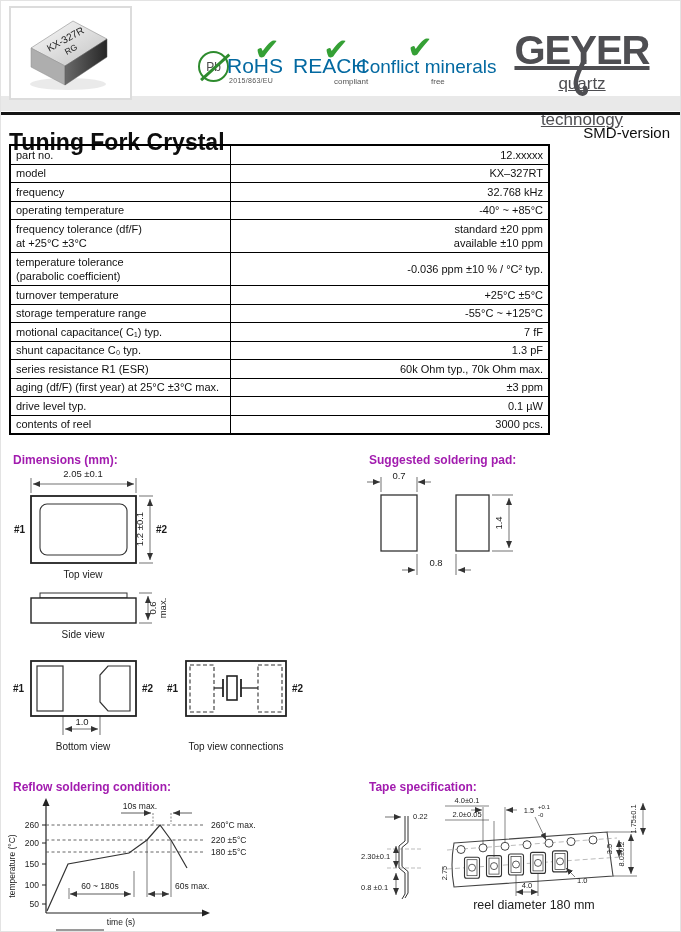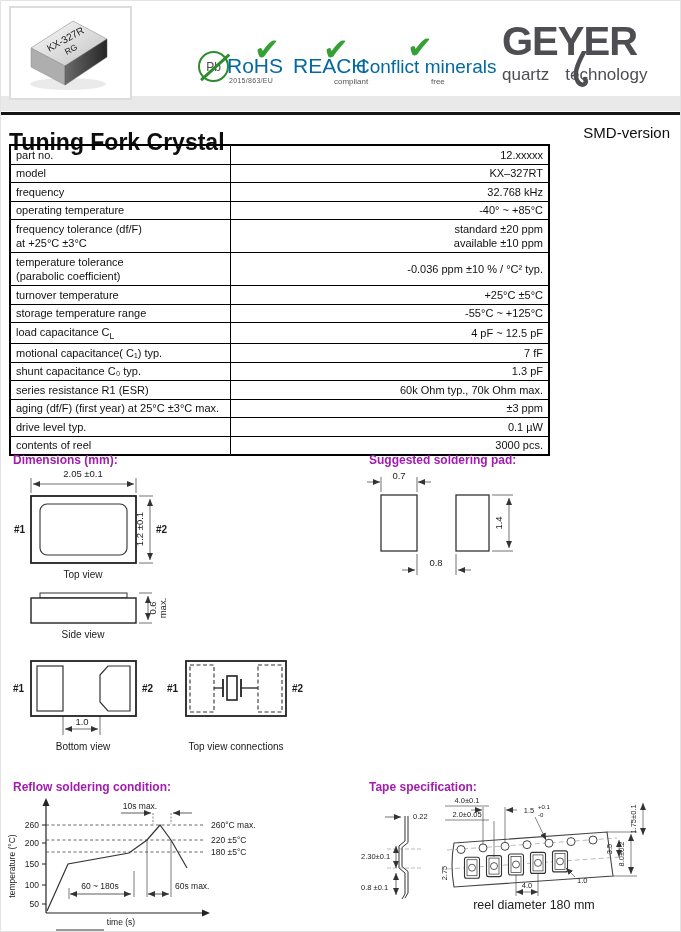--- a/index.html
+++ b/index.html
@@ -23,23 +23,23 @@
   .reach{left:292px;top:53px;font-size:21px;}
   .reach-sub{left:305px;top:76px;font-size:8px;color:#555;padding-left:28px;}
   .conflict{left:355px;top:55px;font-size:19px;}
   .conflict-sub{left:430px;top:76px;font-size:8px;color:#555;}
   .check{font-size:31px;color:#35a035;line-height:1;font-weight:bold;
          text-shadow:0 0 2px #fff,0 0 2px #fff;}
   .check-rohs{left:253px;top:33px;}
   .check-reach{left:322px;top:33px;}
   .check-conflict{left:406px;top:31px;}
 
-  .logo{right:18px;top:20px;width:160px;text-align:left;color:#4e4e52;}
+  .logo{right:18px;top:29px;width:160px;text-align:center;color:#4e4e52;text-decoration:underline;}
   .logo-brand{font-size:40px;font-weight:bold;letter-spacing:-1px;line-height:1;}
-  .logo-tagline{font-size:17px;margin-top:4px;display:flex;gap:16px;}
+  .logo-tagline{font-size:17px;margin-top:4px;display:flex;gap:16px;flex-direction:column;}
   .logo-tail{position:absolute;left:66px;top:30px;pointer-events:none;}
 
   
   .title{left:8px;top:128px;font-size:23px;color:#0e0e0e;font-weight:bold;}
   .smd{right:10px;top:123px;font-size:15px;color:#0e0e0e;}
 
   
   .spec{left:8px;top:143px;width:541px;border-collapse:collapse;table-layout:fixed;}
   .spec td{border:1px solid #000;font-size:11px;padding:1.5px 5px;vertical-align:middle;
            white-space:pre-line;line-height:1.32;}
@@ -156,24 +156,20 @@
         </tr>
         <tr>
           <td class="label-cell">turnover temperature</td>
           <td class="value-cell">+25°C ±5°C</td>
         </tr>
         <tr>
           <td class="label-cell">storage temperature range</td>
           <td class="value-cell">-55°C ~ +125°C</td>
         </tr>
         <tr>
-          <td class="label-cell">load capacitance C<span class="subscript">L</span></td>
-          <td class="value-cell">4 pF ~ 12.5 pF</td>
-        </tr>
-        <tr>
           <td class="label-cell">motional capacitance( C₁) typ.</td>
           <td class="value-cell">7 fF</td>
         </tr>
         <tr>
           <td class="label-cell">shunt capacitance C₀ typ.</td>
           <td class="value-cell">1.3 pF</td>
         </tr>
         <tr>
           <td class="label-cell">series resistance R1 (ESR)</td>
           <td class="value-cell">60k Ohm typ., 70k Ohm max.</td>

